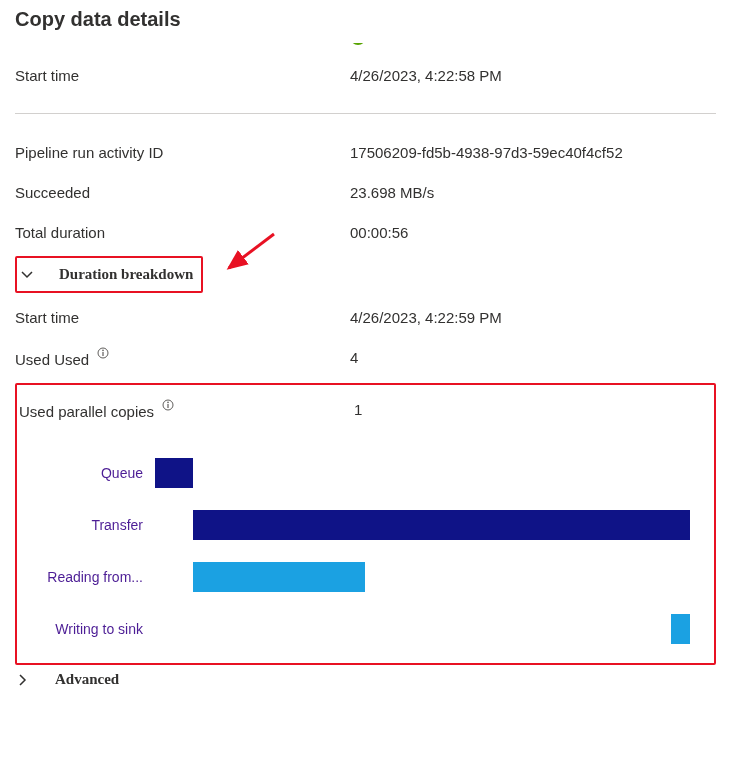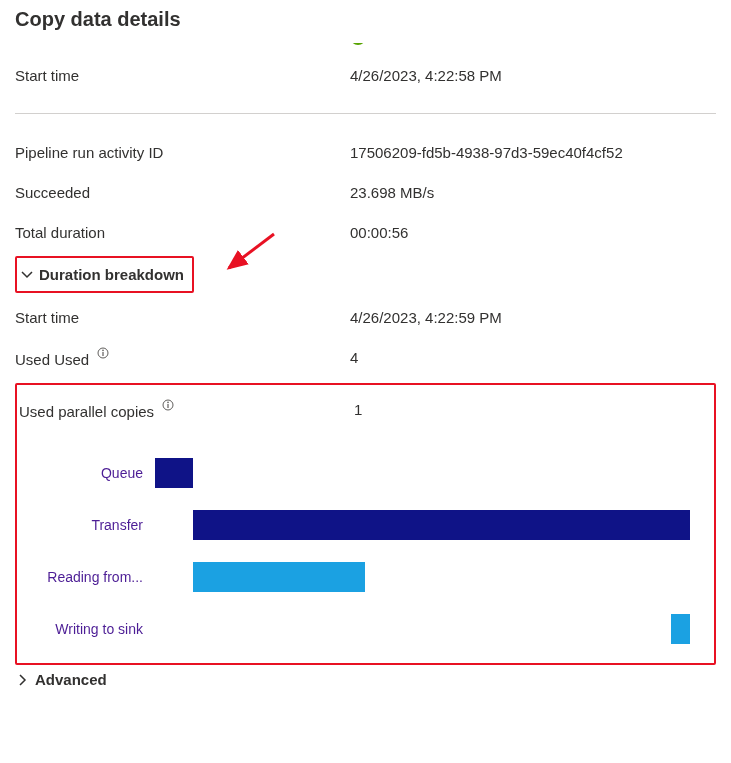--- a/index.html
+++ b/index.html
@@ -68,23 +68,24 @@
       transform: rotate(-45deg);
     }
     hr.divider {
       border: none;
       border-top: 1px solid #d2d0ce;
       margin: 18px 0;
     }
     .expander {
       display: flex;
       align-items: center;
-      gap: 4px;
+      gap: 24px;
       cursor: pointer;
       padding: 6px 2px;
+      font-family: Liberation Serif, serif;
     }
     .expander-label {
       font-weight: 600;
       font-size: 15px;
     }
     .chev {
       display: inline-block;
       width: 14px;
       text-align: center;
     }

